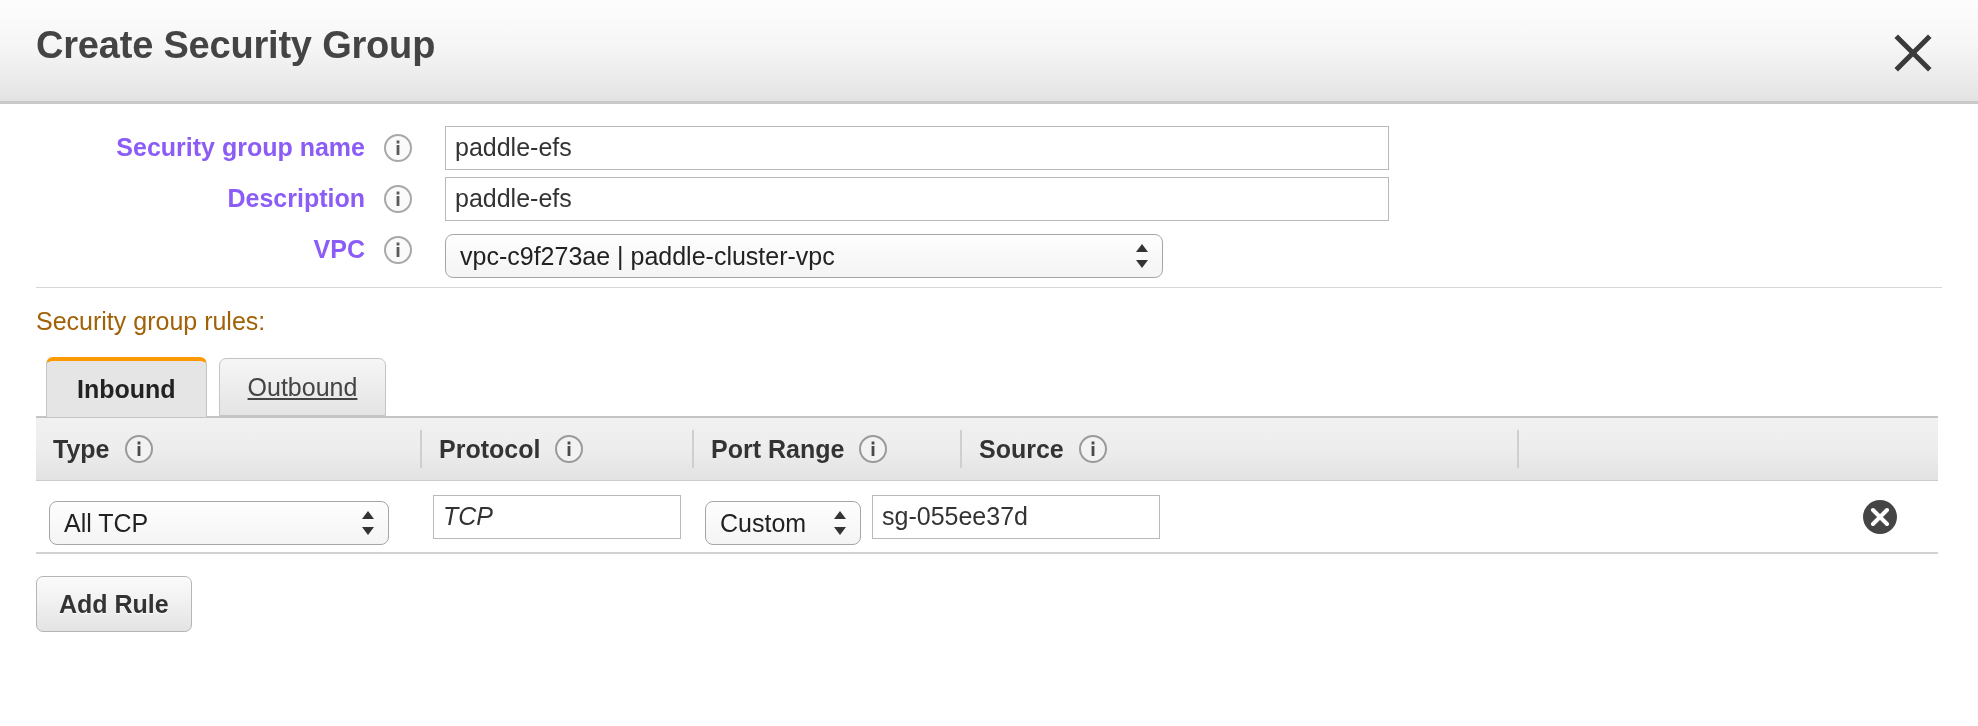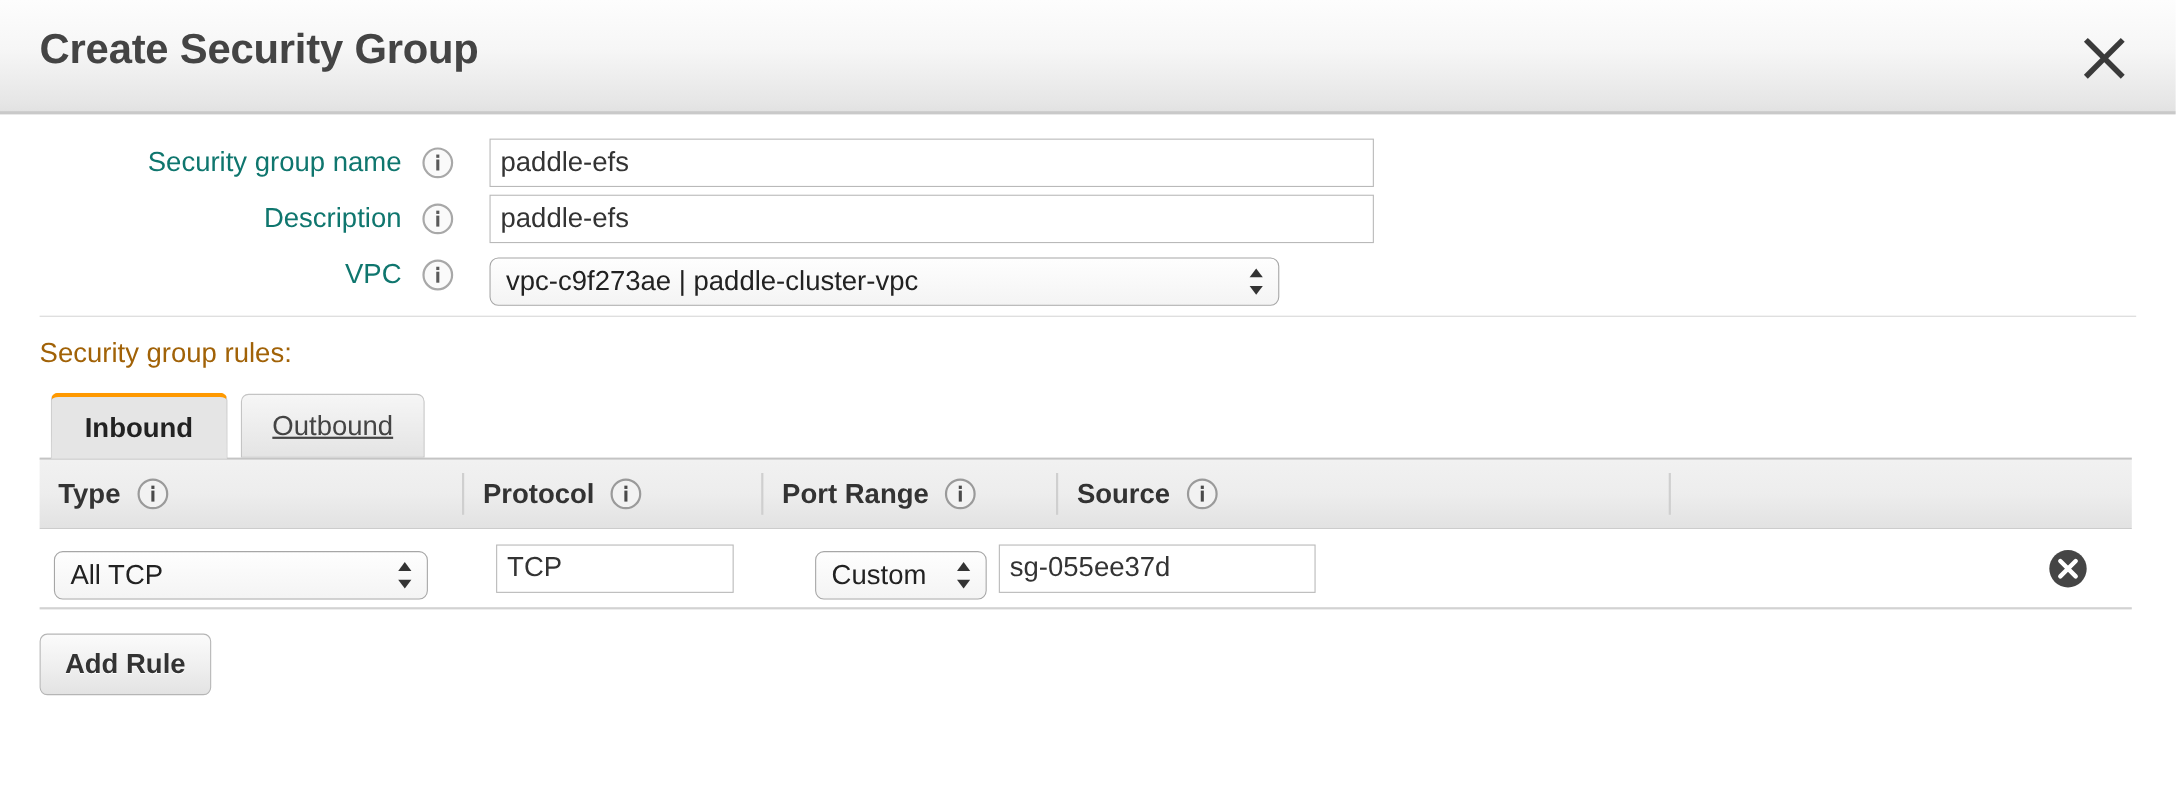--- a/index.html
+++ b/index.html
@@ -64,22 +64,22 @@
   }
   .form-row {
     display: flex;
     align-items: center;
     height: 51px;
   }
   .form-label {
     width: 365px;
     text-align: right;
     font-size: 25px;
-    font-weight: normal;
-    color: #0f766e;
+    font-weight: bold;
+    color: #8b5cf6;
     padding-right: 0;
     white-space: nowrap;
   }
   .info-icon {
     width: 30px;
     height: 30px;
     margin-left: 18px;
     margin-right: 32px;
     flex: 0 0 auto;
     cursor: pointer;
@@ -91,21 +91,21 @@
     font-size: 25px;
     color: #333333;
     background: #ffffff;
     border: 1px solid #b9b9b9;
     border-radius: 0;
     height: 44px;
     box-sizing: border-box;
     padding: 0 9px;
     outline: none;
   }
-  .w-name { width: 804px; }
+  .w-name { width: 944px; }
 
   
   .mac-select {
     position: relative;
     display: inline-flex;
     align-items: center;
     background: linear-gradient(to bottom, #fefefe 0%, #f4f4f4 100%);
     border: 1px solid #a6a6a6;
     border-radius: 8px;
     height: 44px;
@@ -217,30 +217,29 @@
   .col-port   { width: 268px; }
   .col-source { width: 557px; }
   .col-action { flex: 1 1 auto; }
 
   .rt-row {
     display: flex;
     align-items: center;
     height: 71px;
     background: #ffffff;
     border-bottom: 2px solid #d2d2d2;
-    gap: 18px;
   }
   .rt-td {
     display: flex;
     align-items: center;
     box-sizing: border-box;
     padding-left: 13px;
   }
   .sel-type   { width: 340px; }
-  .in-proto   { width: 216px; }
+  .in-proto   { width: 248px; font-style: italic; }
   .in-port    { width: 280px; }
   .sel-source { width: 156px; }
   .in-source  { width: 288px; margin-left: 11px; }
 
   .remove-btn {
     width: 38px;
     height: 38px;
     margin-left: auto;
     margin-right: 39px;
     cursor: pointer;

